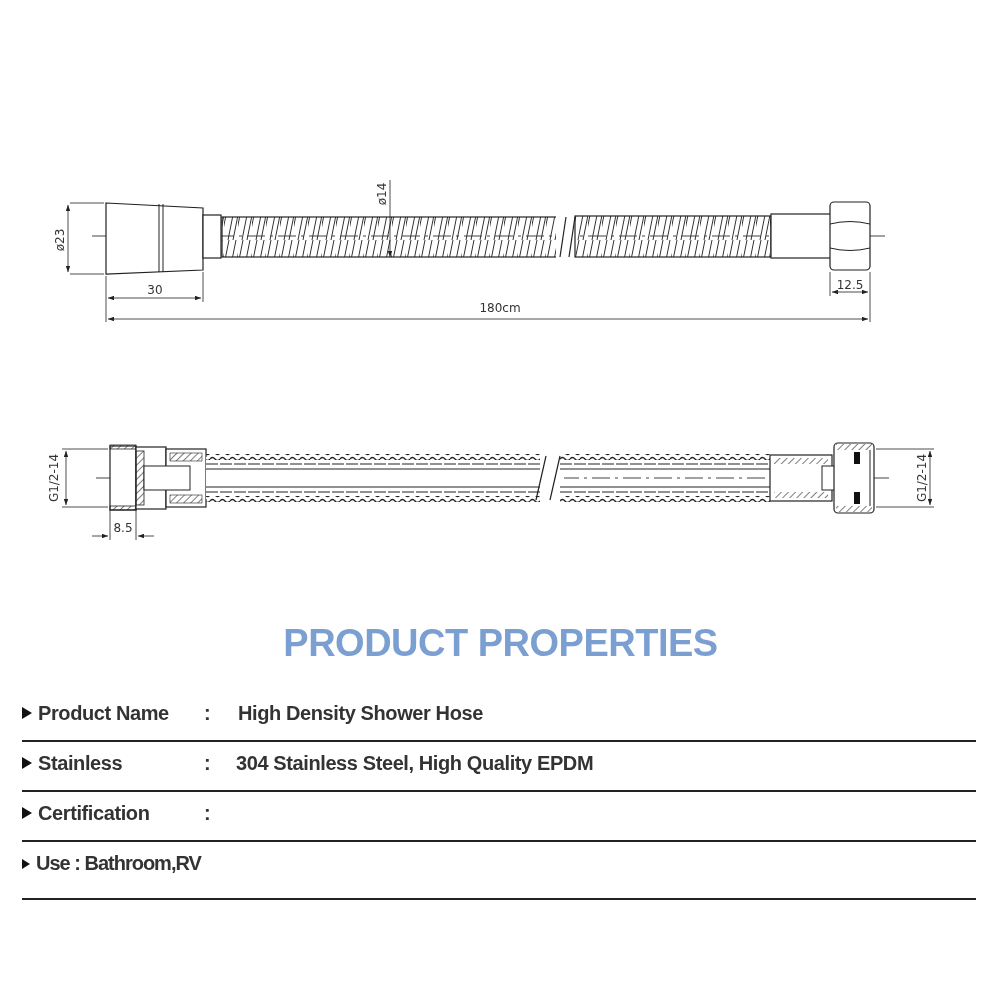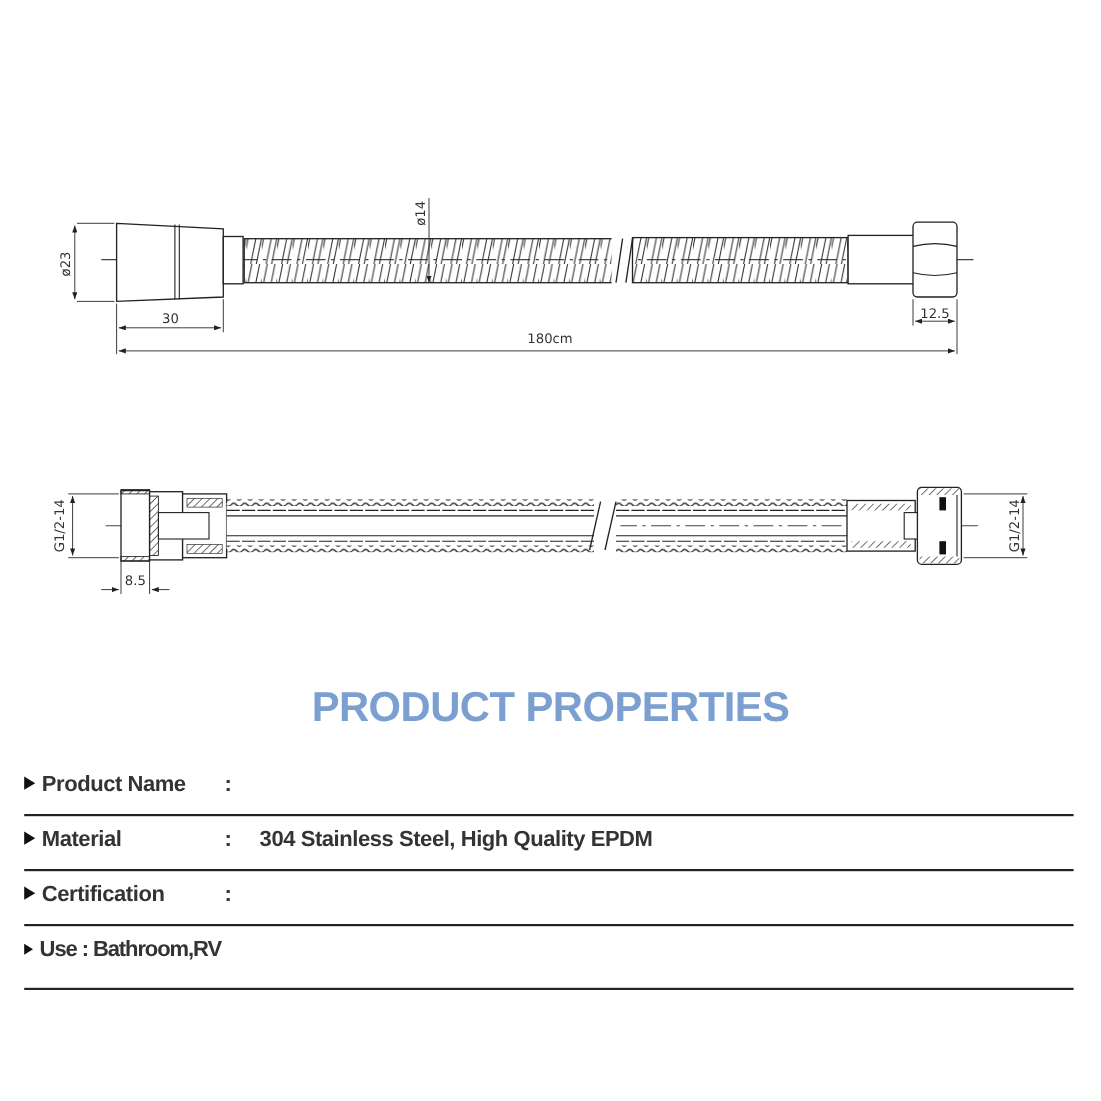--- a/index.html
+++ b/index.html
@@ -136,25 +136,26 @@
     <line x1="154" y1="536" x2="138" y2="536" stroke="#222" stroke-width="0.8" marker-end="url(#arr)"></line>
     <text class="dimtxt" x="123" y="532" text-anchor="middle">8.5</text>
   </g>
 </svg>
 
 <div class="title">PRODUCT PROPERTIES</div>
 
 <div class="row" style="top:692px;">
   <div class="cell" style="left:0;"><span class="tri"></span><span>Product Name</span></div>
   <div class="cell" style="left:182px;">:</div>
+  <div class="cell" style="left:216px;">High Density Shower Hose</div>
   <div class="line"></div>
 </div>
 
 <div class="row" style="top:742px;">
-  <div class="cell" style="left:0;"><span class="tri"></span><span>Material</span></div>
+  <div class="cell" style="left:0;"><span class="tri"></span><span>Stainless</span></div>
   <div class="cell" style="left:182px;">:</div>
   <div class="cell" style="left:214px;">304 Stainless Steel, High Quality EPDM</div>
   <div class="line"></div>
 </div>
 
 <div class="row" style="top:792px;">
   <div class="cell" style="left:0;"><span class="tri"></span><span>Certification</span></div>
   <div class="cell" style="left:182px;">:</div>
   <div class="line"></div>
 </div>

